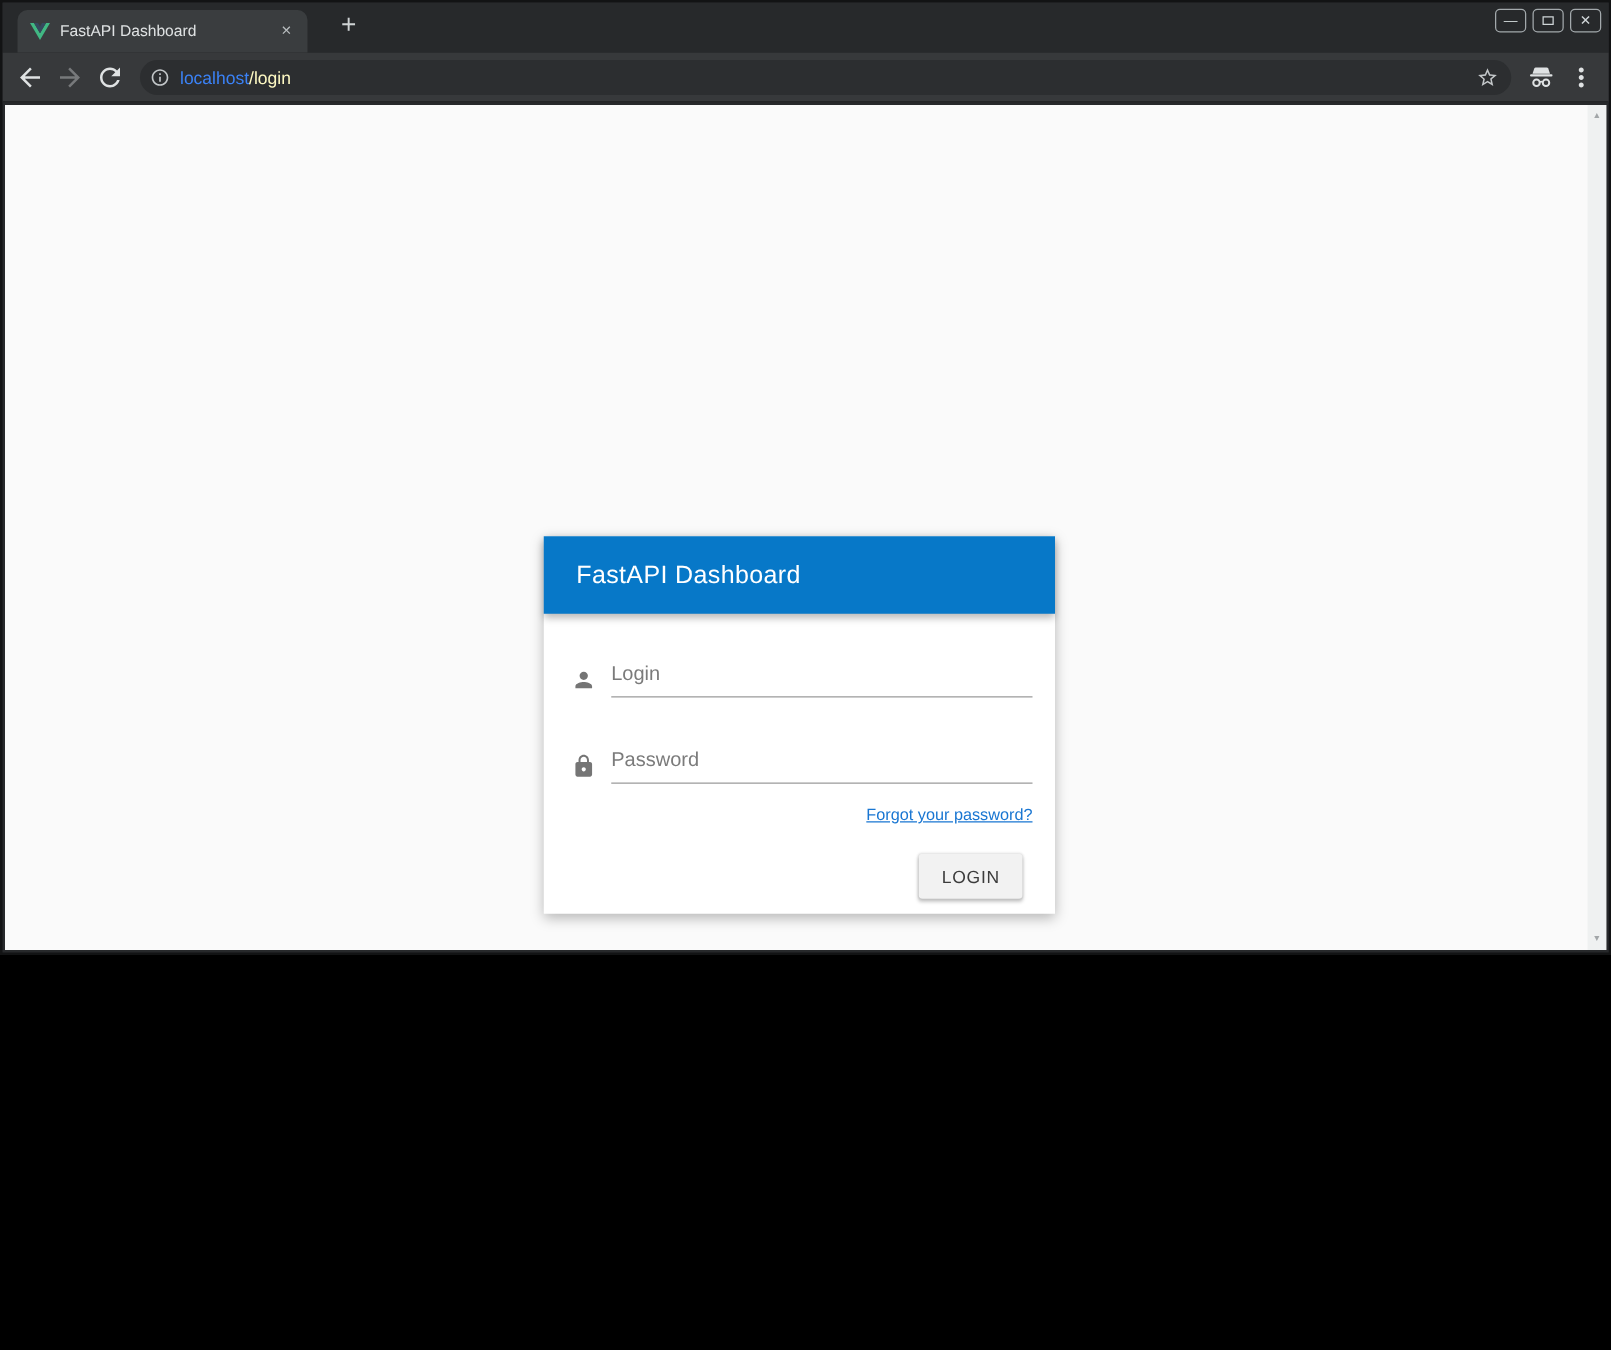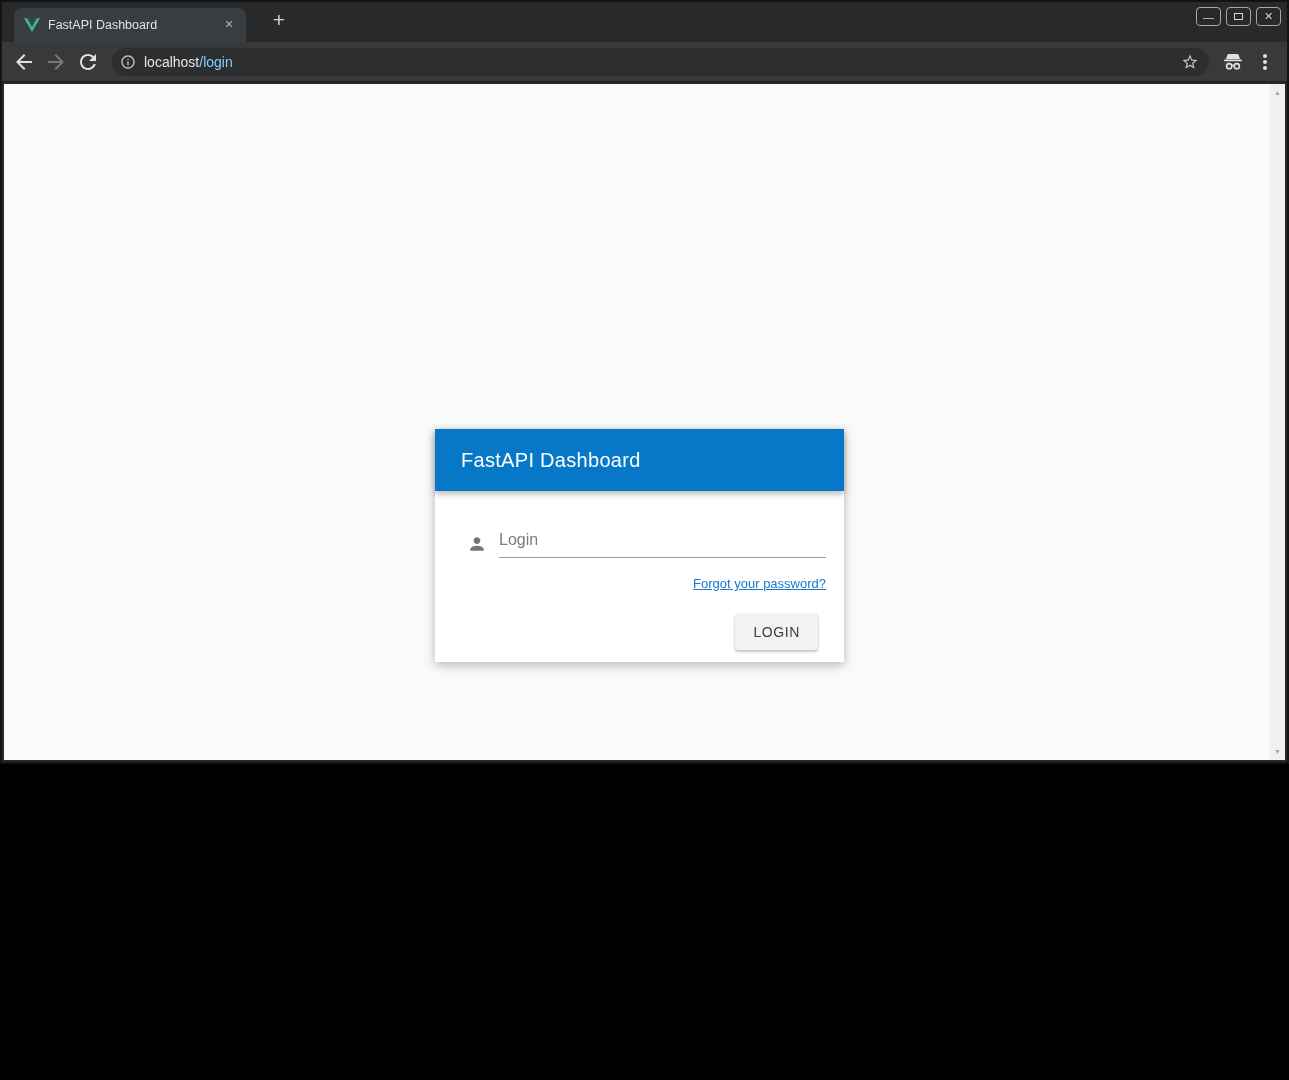--- a/index.html
+++ b/index.html
@@ -47,22 +47,22 @@
     height:40px; background:#37393b; display:flex; align-items:center;
     padding:0 10px; gap:8px; border-bottom:1px solid #1e1f20;
   }
   .nav-icon { width:24px; height:24px; flex:0 0 auto; cursor:pointer; }
   .omnibox {
     flex:1; height:28px; background:#2c2e30; border-radius:14px;
     display:flex; align-items:center; padding:0 10px 0 8px; margin:0 4px;
     gap:8px; cursor:text;
   }
   .omnibox .url { font-size:14px; white-space:nowrap; }
-  .url-host { color:#e5e5e5; }
-  .url-path { color:#7dd3fc; }
+  .url-host { color:#3b82f6; }
+  .url-path { color:#fef9c3; }
   .omni-spacer { flex:1; }
 
   
   .content {
     position:absolute; top:82px; left:2px; right:2px; bottom:2px;
     background:#fafafa;
   }
   .scrollbar {
     position:absolute; top:0; right:0; bottom:0; width:15px;
     background:#eff1f1; display:flex; flex-direction:column;
@@ -74,21 +74,21 @@
   .card {
     position:absolute; left:431px; top:345px; width:409px;
     background:#fff; box-shadow:0 3px 10px rgba(0,0,0,0.28);
   }
   .card-header {
     position:relative; z-index:2; height:62px; background:#0778c8;
     display:flex; align-items:center; padding:0 26px;
     box-shadow:0 3px 6px rgba(0,0,0,0.28);
   }
   .card-title { color:#fff; font-size:20px; font-weight:500; letter-spacing:0.3px; }
-  .card-body { padding:34px 18px 12px 32px; }
+  .card-body { padding:34px 18px 12px 22px; }
   .field-row { display:flex; align-items:center; gap:12px; }
   .field-row + .field-row { margin-top:36px; }
   .field-icon { width:20px; height:20px; flex:0 0 auto; margin-top:4px; }
   .field-row input {
     flex:1; border:none; outline:none; background:transparent;
     border-bottom:1px solid #9b9b9b; font-size:16px; color:#333;
     padding:6px 0 8px 0; font-family:"Liberation Sans", sans-serif;
   }
   .field-row input::placeholder { color:#7b7b7b; opacity:1; }
   .forgot-row { text-align:right; margin-top:16px; padding-right:0; }
@@ -164,20 +164,26 @@
       <div class="card-header">
         <span class="card-title">FastAPI Dashboard</span>
       </div>
       <div class="card-body">
         <div class="field-row">
           <svg class="field-icon" viewBox="0 0 24 24">
             <path d="M12 12c2.21 0 4-1.79 4-4s-1.79-4-4-4-4 1.79-4 4 1.79 4 4 4zm0 2c-2.67 0-8 1.34-8 4v2h16v-2c0-2.66-5.33-4-8-4z" fill="#757575"></path>
           </svg>
           <input type="text" placeholder="Login" style="">
         </div>
+        <div class="field-row">
+          <svg class="field-icon" viewBox="0 0 24 24">
+            <path d="M18 8h-1V6c0-2.76-2.24-5-5-5S7 3.24 7 6v2H6c-1.1 0-2 .9-2 2v10c0 1.1.9 2 2 2h12c1.1 0 2-.9 2-2V10c0-1.1-.9-2-2-2zm-6 9c-1.1 0-2-.9-2-2s.9-2 2-2 2 .9 2 2-.9 2-2 2zm3.1-9H8.9V6c0-1.71 1.39-3.1 3.1-3.1 1.71 0 3.1 1.39 3.1 3.1v2z" fill="#757575"></path>
+          </svg>
+          <input type="password" placeholder="Password" style="">
+        </div>
         <div class="forgot-row">
           <a class="forgot-link" href="#">Forgot your password?</a>
         </div>
         <div class="actions">
           <button class="login-btn">LOGIN</button>
         </div>
       </div>
     </div>
 
     <div class="scrollbar">

